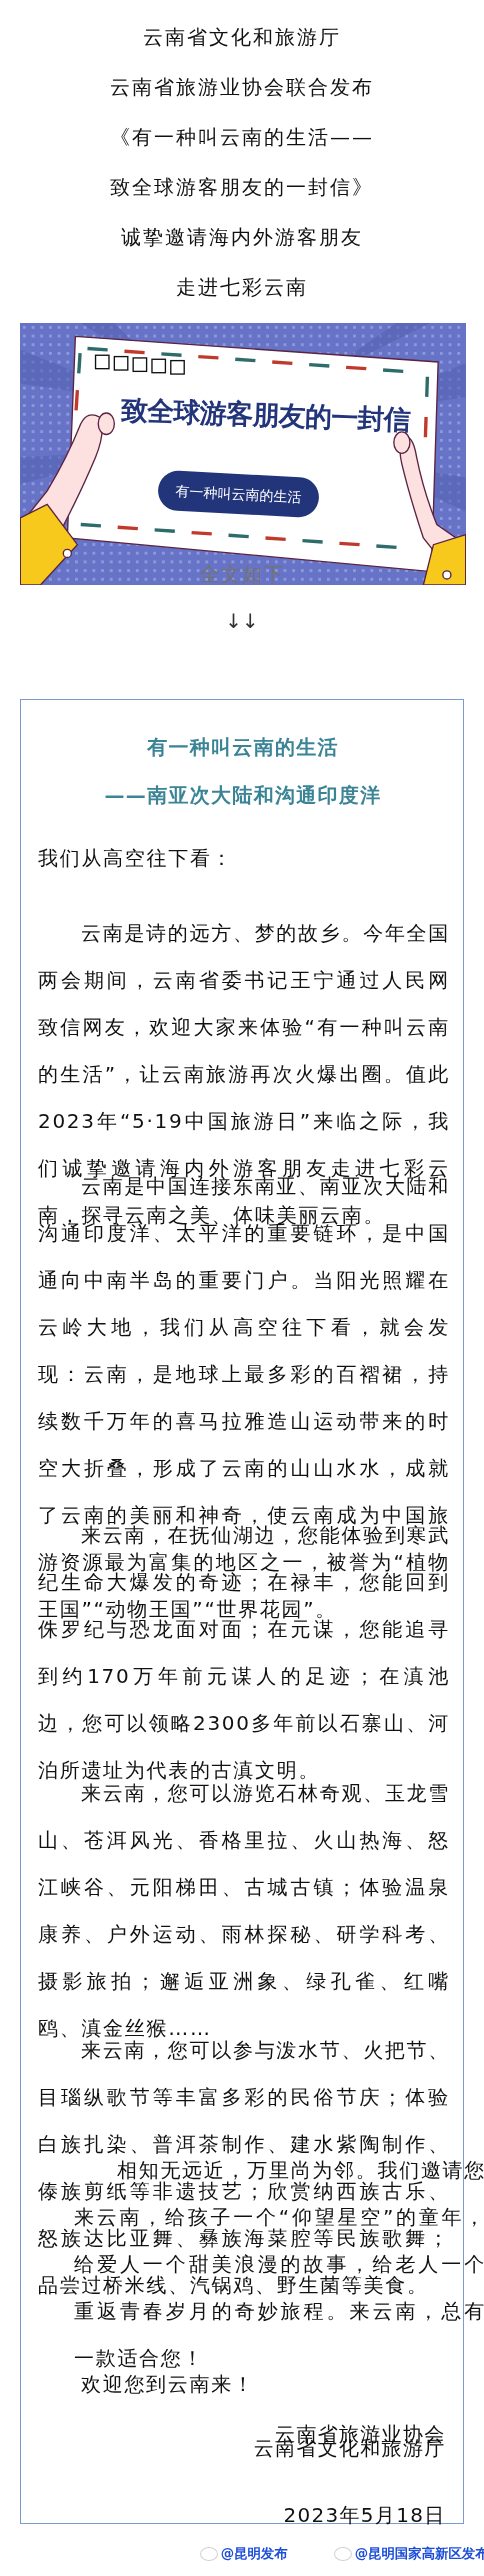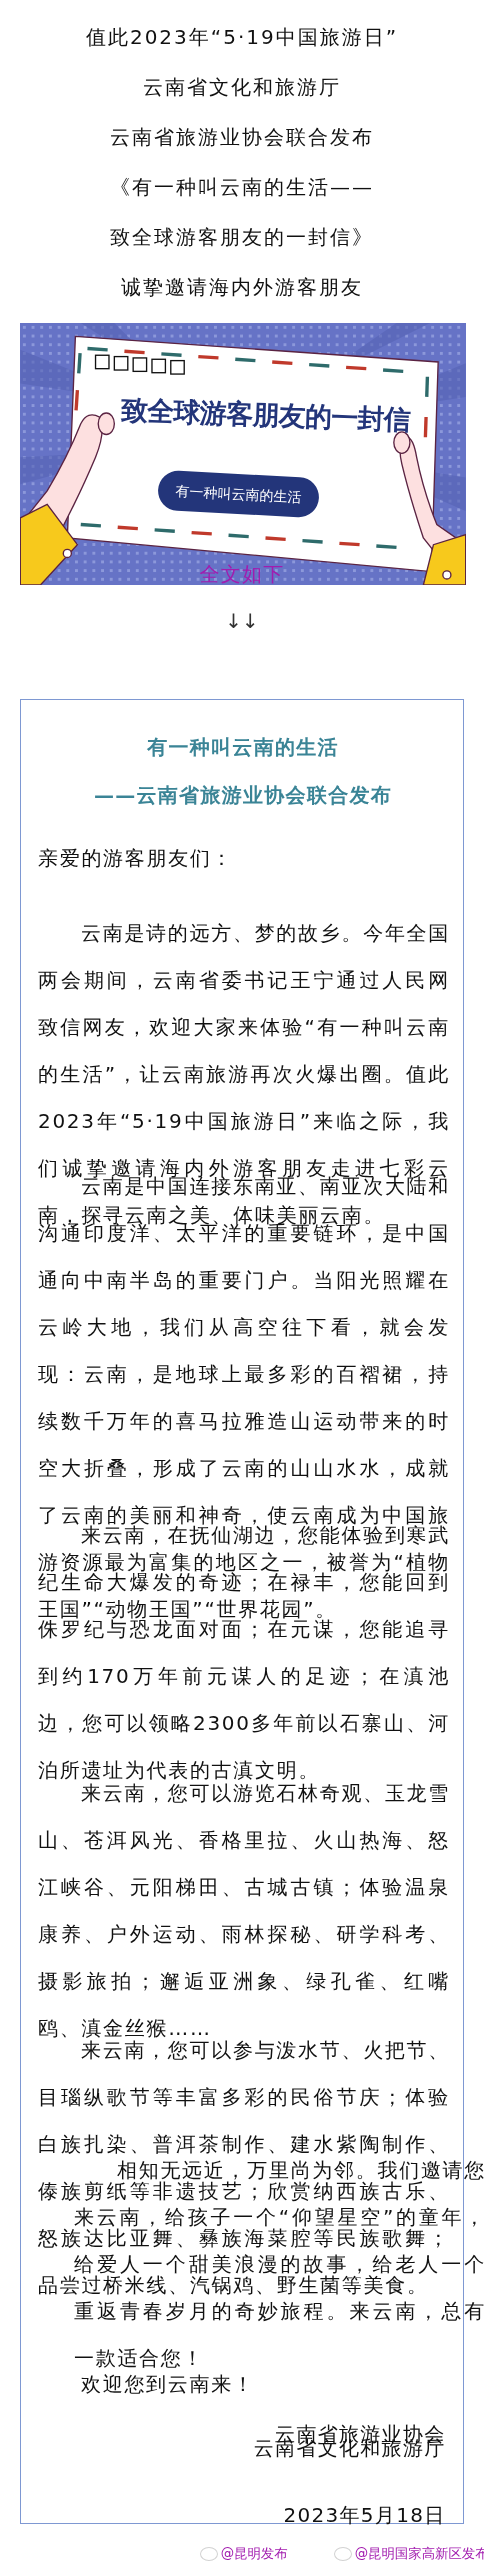--- a/index.html
+++ b/index.html
@@ -11,37 +11,36 @@
   .banner{position:absolute;left:20px;top:323px;width:446px;height:262px;overflow:hidden;
           background-color:#6673c6;
           background-image:radial-gradient(circle,#8c98da 1.5px,transparent 1.7px);
           background-size:8.7px 8.7px;}
   .banner svg{position:absolute;left:0;top:0;}
   .banner .title{position:absolute;left:101px;top:74px;width:276px;text-align:center;
           font-size:27px;font-weight:bold;color:#23357a;letter-spacing:-0.7px;transform:rotate(2deg);white-space:nowrap;}
   .banner .pill{position:absolute;left:138px;top:151px;width:161px;height:40px;border-radius:20px;
           background:#23357a;color:#fff;font-size:14px;line-height:40px;text-align:center;transform:rotate(3deg);white-space:nowrap;}
 
-  .fulltext{position:absolute;left:0;top:561px;width:484px;text-align:center;font-size:20px;color:#a21caf;letter-spacing:1.3px;}
+  .fulltext{position:absolute;left:0;top:561px;width:484px;text-align:center;font-size:20px;color:#737373;letter-spacing:1.3px;}
   .arrows{position:absolute;left:0;top:609px;width:484px;text-align:center;font-size:20px;color:#333;}
 
   .letter{position:absolute;left:20px;top:699px;width:444px;height:1825px;border:1.3px solid #7e98d2;box-sizing:border-box;}
   .letter .ltitle{position:absolute;left:0;width:444px;text-align:center;font-size:20px;font-weight:bold;color:#3a8496;letter-spacing:1.3px;white-space:nowrap;}
   .letter .p{position:absolute;left:17px;width:412px;font-size:20px;line-height:47px;color:#111;letter-spacing:1.7px;text-align:justify;}
   .letter .indent{text-indent:43px;}
   .letter .sig{position:absolute;right:17.5px;text-align:right;font-size:20px;color:#111;letter-spacing:1.3px;white-space:nowrap;}
 
-  .wm{position:absolute;top:2545px;font-size:13.4px;color:#a21caf;font-weight:normal;white-space:nowrap;text-align:right;}
+  .wm{position:absolute;top:2545px;font-size:13.4px;color:#1d4ed8;font-weight:bold;white-space:nowrap;text-align:right;}
   .wm .wb{display:inline-block;width:16px;height:12px;border:1.3px solid #d2d2d2;border-radius:50%;vertical-align:middle;margin-right:2.7px;}
 </style>
 </head>
 <body>
 
 <div class="intro">
-  <div class="line">值此2023年“5·19中国旅游日”</div>
   <div class="line">云南省文化和旅游厅</div>
   <div class="line">云南省旅游业协会联合发布</div>
   <div class="line">《有一种叫云南的生活——</div>
   <div class="line">致全球游客朋友的一封信》</div>
   <div class="line">诚挚邀请海内外游客朋友</div>
   <div class="line">走进七彩云南</div>
   <div class="line">探寻云南之美、体味美丽云南</div>
 </div>
 
 <div class="banner">
@@ -107,23 +106,23 @@
   </svg>
   <div class="title">致全球游客朋友的一封信</div>
   <div class="pill">有一种叫云南的生活</div>
 </div>
 
 <div class="fulltext">全文如下</div>
 <div class="arrows">↓↓</div>
 
 <div class="letter">
   <div class="ltitle" style="top:34px;">有一种叫云南的生活</div>
-  <div class="ltitle" style="top:82px;">——云南省旅游业协会联合发布</div>
+  <div class="ltitle" style="top:82px;">——南亚次大陆和沟通印度洋</div>
 
-  <div class="p" style="top:145px;line-height:27px;">亲爱的游客朋友们：</div>
+  <div class="p" style="top:145px;line-height:27px;">我们从高空往下看：</div>
 
   <div class="p indent" style="top:210px;">云南是诗的远方、梦的故乡。今年全国两会期间，云南省委书记王宁通过人民网致信网友，欢迎大家来体验“有一种叫云南的生活”，让云南旅游再次火爆出圈。值此2023年“5·19中国旅游日”来临之际，我们诚挚邀请海内外游客朋友走进七彩云南，探寻云南之美、体味美丽云南。</div>
   <div class="p indent" style="top:463px;">云南是中国连接东南亚、南亚次大陆和沟通印度洋、太平洋的重要链环，是中国通向中南半岛的重要门户。当阳光照耀在云岭大地，我们从高空往下看，就会发现：云南，是地球上最多彩的百褶裙，持续数千万年的喜马拉雅造山运动带来的时空大折叠，形成了云南的山山水水，成就了云南的美丽和神奇，使云南成为中国旅游资源最为富集的地区之一，被誉为“植物王国”“动物王国”“世界花园”。</div>
   <div class="p indent" style="top:812px;">来云南，在抚仙湖边，您能体验到寒武纪生命大爆发的奇迹；在禄丰，您能回到侏罗纪与恐龙面对面；在元谋，您能追寻到约170万年前元谋人的足迹；在滇池边，您可以领略2300多年前以石寨山、河泊所遗址为代表的古滇文明。</div>
   <div class="p indent" style="top:1070px;">来云南，您可以游览石林奇观、玉龙雪山、苍洱风光、香格里拉、火山热海、怒江峡谷、元阳梯田、古城古镇；体验温泉康养、户外运动、雨林探秘、研学科考、摄影旅拍；邂逅亚洲象、绿孔雀、红嘴鸥、滇金丝猴……</div>
   <div class="p indent" style="top:1327px;">来云南，您可以参与泼水节、火把节、目瑙纵歌节等丰富多彩的民俗节庆；体验白族扎染、普洱茶制作、建水紫陶制作、傣族剪纸等非遗技艺；欣赏纳西族古乐、怒族达比亚舞、彝族海菜腔等民族歌舞；品尝过桥米线、汽锅鸡、野生菌等美食。</div>
   <div class="p indent" style="top:1447px;margin-left:36px;">相知无远近，万里尚为邻。我们邀请您来云南，给孩子一个“仰望星空”的童年，给爱人一个甜美浪漫的故事，给老人一个重返青春岁月的奇妙旅程。来云南，总有一款适合您！</div>
   <div class="p indent" style="top:1661px;font-family:Liberation Serif, serif;">欢迎您到云南来！</div>
 
   <div class="sig" style="top:1735px;">云南省文化和旅游厅</div>

